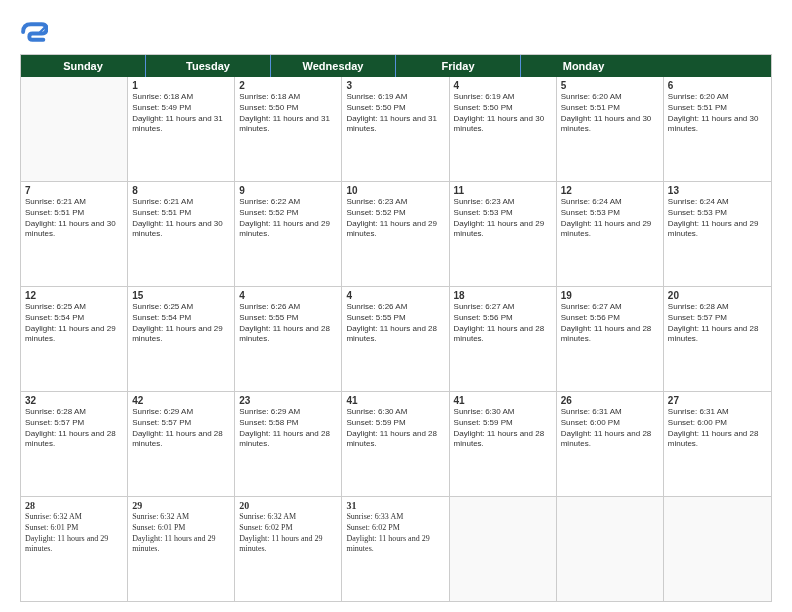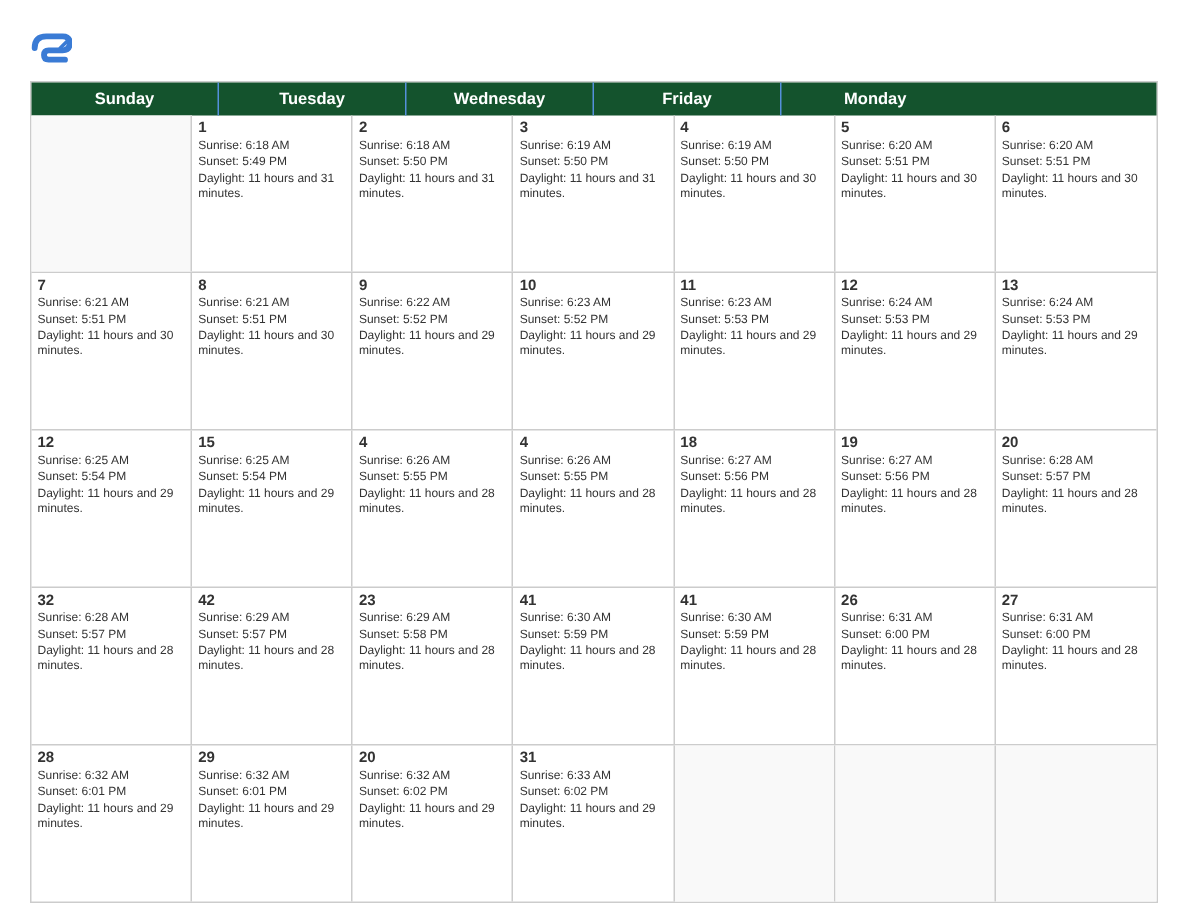--- a/index.html
+++ b/index.html
@@ -79,21 +79,21 @@
       flex: 1;
       display: flex;
       flex-direction: column;
     }
     .cal-row {
       display: grid;
       grid-template-columns: repeat(7, 1fr);
       flex: 1;
       border-bottom: 1px solid #ccc;
     }
-    .cal-row:last-child { border-bottom: none; }
+    .cal-row:last-child { border-bottom: none; font-family: Liberation Serif, serif; }
     .cal-cell {
       border-right: 1px solid #ccc;
       padding: 3px 4px;
       font-size: 8.5px;
       color: #333;
       min-height: 0;
       overflow: hidden;
     }
     .cal-cell:last-child { border-right: none; }
     .cal-cell.empty { background: #f9f9f9; }

